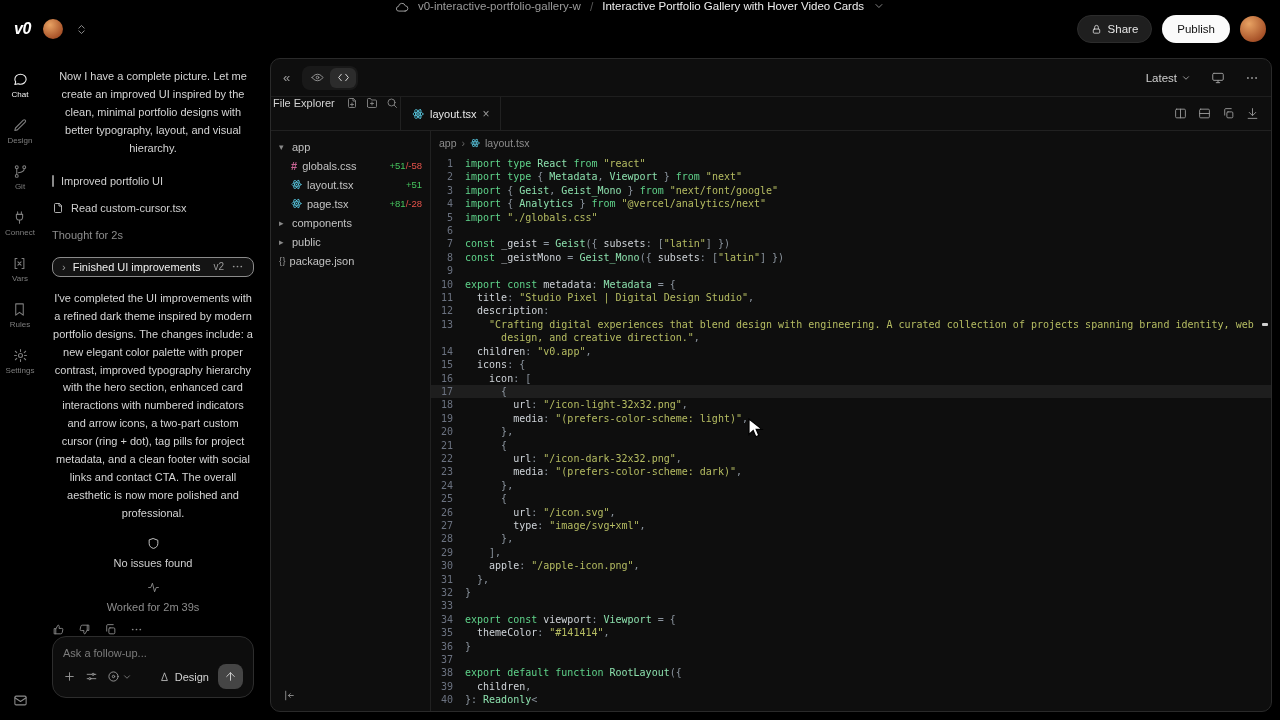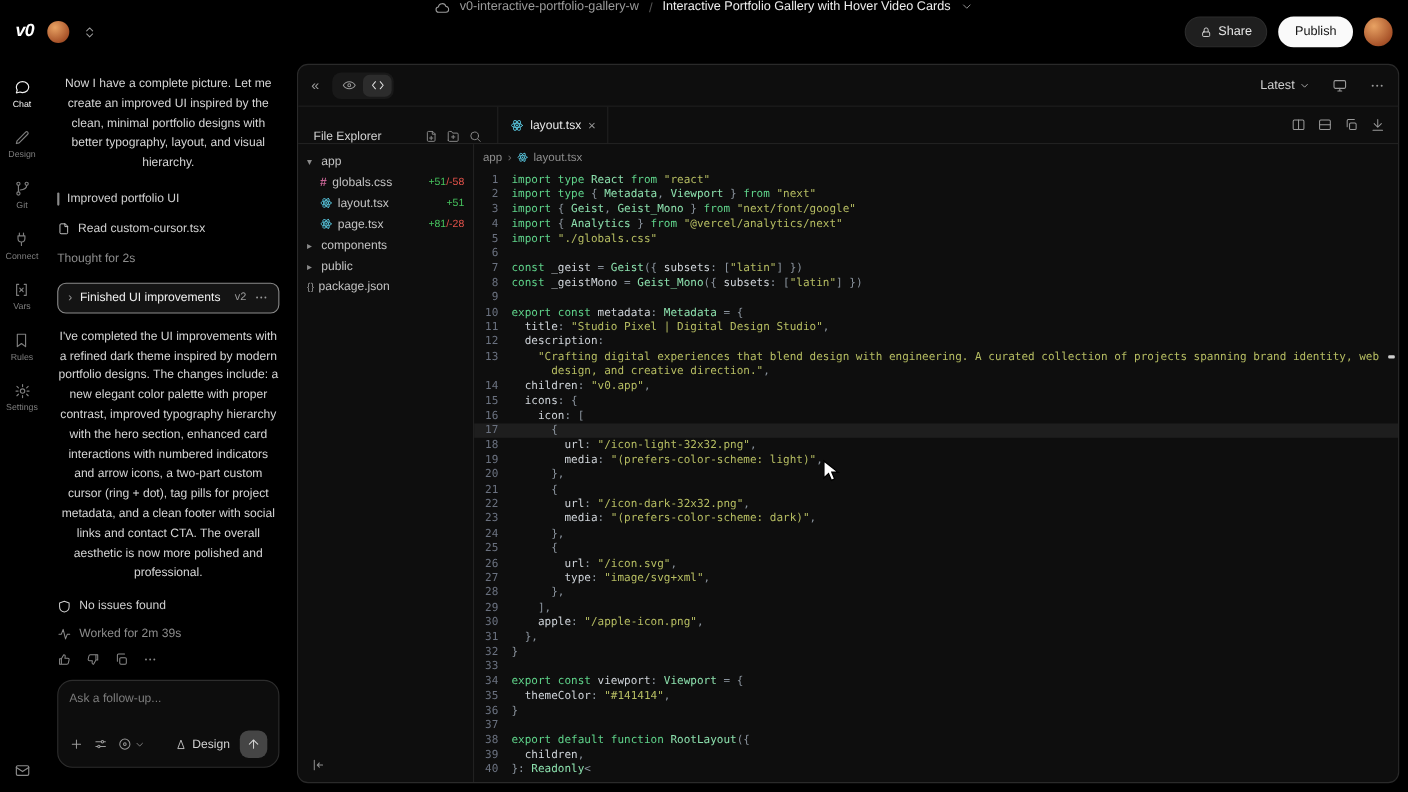--- a/index.html
+++ b/index.html
@@ -35,21 +35,21 @@
   .chat p { font-size:11px; line-height:1.63; color:#d5d5d5;text-align:center; }
   .steps { margin-top:10px; }
   .step { display:flex; align-items:center; gap:7px; height:27px; font-size:11px; color:#cfcfcf; cursor:pointer; }
   .step.muted { color:#8d8d8d; }
   .bar-ind { width:2px; height:12px; background:#8a8a8a; border-radius:1px; }
   .task-card { margin-top:8px; height:28px; border:1px solid #8b8b8b; border-radius:8px; background:#141414; display:flex; align-items:center; gap:7px; padding:0 9px; cursor:pointer; }
   .task-card .chev { color:#9a9a9a; font-size:11px; }
   .task-card .lbl { color:#f0f0f0; font-size:11px; flex:1; white-space:nowrap; overflow:hidden; }
   .task-card .ver { color:#9a9a9a; font-size:10px; }
   .summary { margin-top:13px; }
-  .chk-row { margin-top:14px; display:flex; align-items:center; gap:7px; font-size:11px; color:#cfcfcf; }
+  .chk-row { margin-top:14px; display:flex; align-items:center; gap:7px; font-size:11px; color:#cfcfcf;flex-direction:column; }
   .chk-row.dim { color:#8d8d8d; margin-top:12px; }
   .chat-actions { margin-top:10px; display:flex; align-items:center; gap:13px; color:#8a8a8a; }
   .chat-actions > * { cursor:pointer; }
   .inputbox { margin-top:auto; border:1px solid #2d2d2d; border-radius:14px; background:#0d0d0d; padding:10px 10px 8px; height:80px; display:flex; flex-direction:column; }
   .inputbox input { background:transparent; border:none; outline:none; color:#e0e0e0; font-size:11px; font-family:"Liberation Sans",sans-serif; width:100%; }
   .inputbox input::placeholder { color:#7c7c7c; }
   .input-row { margin-top:auto; display:flex; align-items:center; gap:9px; color:#9a9a9a; }
   .input-row .spacer { flex:1; }
   .design-toggle { display:flex; align-items:center; gap:5px; color:#d2d2d2; font-size:11px; cursor:pointer; }
   .send-btn { width:25px; height:25px; border-radius:8px; border:none; background:#454545; color:#d6d6d6; display:flex; align-items:center; justify-content:center; cursor:pointer; }
@@ -58,21 +58,21 @@
   
   .editor { position:absolute; left:270px; top:58px; right:8px; bottom:8px; border:1px solid #2a2a2a; border-radius:10px; background:#0e0e0e; display:flex; flex-direction:column; overflow:hidden; }
   .ed-header { height:38px; flex:none; display:flex; align-items:center; padding:0 12px; border-bottom:1px solid #1e1e1e; }
   .collapse-g { color:#9a9a9a; font-size:13px; cursor:pointer; }
   .view-pill { margin-left:12px; background:#191919; border-radius:8px; padding:2px; display:flex; }
   .view-pill .cell { width:26px; height:20px; display:flex; align-items:center; justify-content:center; color:#9a9a9a; border-radius:6px; cursor:pointer; }
   .view-pill .cell.active { background:#2c2c2c; color:#e2e2e2; }
   .ed-right { margin-left:auto; display:flex; align-items:center; gap:20px; color:#9a9a9a; }
   .ed-right .latest { display:flex; align-items:center; gap:4px; font-size:11.5px; color:#cfcfcf; cursor:pointer; }
   .ed-tabs { height:34px; flex:none; display:flex; align-items:stretch; border-bottom:1px solid #212121; }
-  .explorer-head { width:182px; flex:none; display:flex; align-items:flex-end; gap:8px; padding:0 14px; border-right:1px solid #212121; }
+  .explorer-head { width:130px; flex:none; display:flex; align-items:flex-start; gap:8px; padding:0 2px; border-right:1px solid #212121; }
   .explorer-head .t { font-size:11px; color:#d2d2d2; }
   .explorer-head .icons { margin-left:auto; display:flex; gap:8px; color:#8f8f8f; }
   .explorer-head .icons > * { cursor:pointer; }
   .tabstrip { flex:1; display:flex; align-items:stretch; }
   .tab { display:flex; align-items:center; gap:6px; padding:0 11px; border-right:1px solid #212121; font-size:11px; color:#e8e8e8; cursor:pointer; }
   .tab .close { color:#9a9a9a; font-size:12px; }
   .tab-icons { margin-left:auto; display:flex; align-items:center; gap:11px; padding-right:12px; color:#9a9a9a; }
   .tab-icons > * { cursor:pointer; }
   .ed-body { flex:1; display:flex; min-height:0; }
   .explorer { width:160px; flex:none; border-right:1px solid #212121; padding-top:6px; display:flex; flex-direction:column; font-size:11px; }

